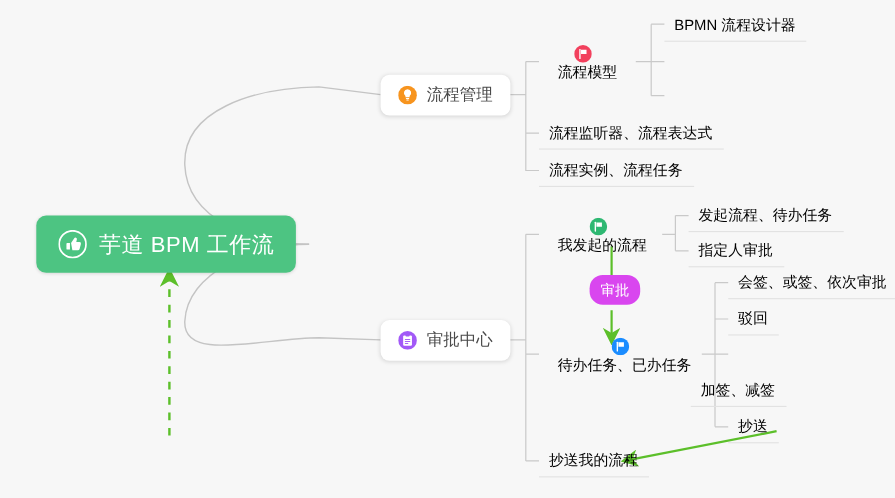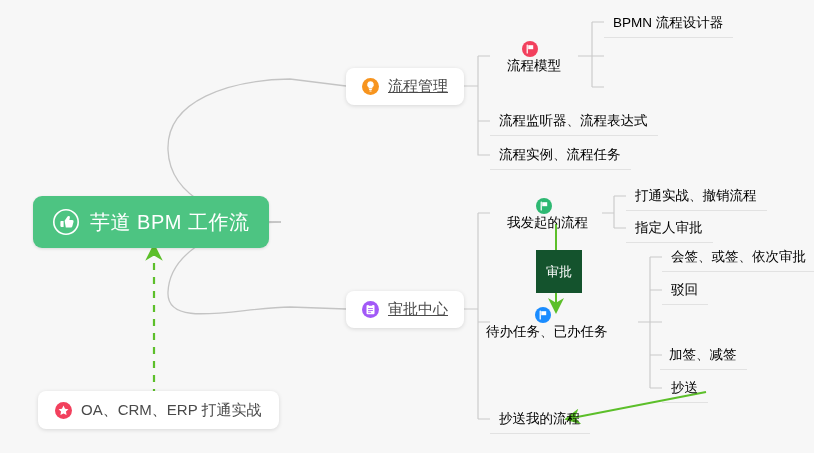--- a/index.html
+++ b/index.html
@@ -53,21 +53,20 @@
     background: #ffffff;
     border-radius: 8px;
     height: 37px;
     padding: 0 16px;
     box-shadow: 0 1px 4px rgba(0,0,0,0.13);
   }
   .card .label {
     color: #4a4a4a;
     font-size: 15px;
     margin-left: 9px;
-    text-decoration: underline;
   }
 
   
   .callout {
     background: #ffffff;
     border-radius: 8px;
     height: 38px;
     padding: 0 17px;
     box-shadow: 0 1px 4px rgba(0,0,0,0.13);
   }
@@ -91,23 +90,23 @@
   .leaf.with-icon .label {
     margin-left: 8px;
   }
   .leaf.noline {
     border-bottom: 1px solid transparent;
     flex-direction: column;
   }
 
   
   .pill {
-    background: #14532d;
-    border-radius: 0;
-    height: 43px;
+    background: #d946ef;
+    border-radius: 12px;
+    height: 27px;
     padding: 0 10px;
     justify-content: center;
   }
   .pill .label {
     color: #ffffff;
     font-size: 13px;
   }
 
   
   .icon {
@@ -227,62 +226,52 @@
       <svg width="16" height="16" viewBox="0 0 16 16">
         <circle cx="8" cy="8" r="8" fill="#2eb872"></circle>
         <rect x="4.6" y="3.6" width="1.25" height="9.0" rx="0.5" fill="#ffffff"></rect>
         <path d="M6.2 4.2 h5.0 v4.0 h-5.0 z" fill="#ffffff"></path>
       </svg>
     </span>
     <span class="label">我发起的流程</span>
   </div>
 
   <div class="node leaf" style="left:626px; top:181px;">
-    <span class="label">打通实战、撤销流程</span>
+    <span class="label">发起流程、待办任务</span>
   </div>
   <div class="node leaf" style="left:626px; top:213px;">
     <span class="label">指定人审批</span>
   </div>
 
   <div class="node pill" style="left:536px; top:250px;">
     <span class="label">审批</span>
   </div>
 
-  <div class="node leaf with-icon noline" style="left:469px; top:307px;">
+  <div class="node leaf with-icon noline" style="left:490px; top:307px;">
     <span class="icon">
       <svg width="16" height="16" viewBox="0 0 16 16">
         <circle cx="8" cy="8" r="8" fill="#1a8cff"></circle>
         <rect x="4.6" y="3.6" width="1.25" height="9.0" rx="0.5" fill="#ffffff"></rect>
         <path d="M6.2 4.2 h5.0 v4.0 h-5.0 z" fill="#ffffff"></path>
       </svg>
     </span>
     <span class="label">待办任务、已办任务</span>
   </div>
 
   <div class="node leaf" style="left:662px; top:242px;">
     <span class="label">会签、或签、依次审批</span>
   </div>
   <div class="node leaf" style="left:662px; top:275px;">
     <span class="label">驳回</span>
   </div>
-  <div class="node leaf" style="left:660px; top:340px;">
+  <div class="node leaf" style="left:628px; top:340px;">
     <span class="label">加签、减签</span>
   </div>
   <div class="node leaf" style="left:662px; top:373px;">
     <span class="label">抄送</span>
   </div>
 
   <div class="node leaf" style="left:490px; top:404px;">
     <span class="label">抄送我的流程</span>
   </div>
 
-  <div class="node callout" style="left:38px; top:391px;">
-    <span class="icon">
-      <svg width="17" height="17" viewBox="0 0 17 17">
-        <circle cx="8.5" cy="8.5" r="8.5" fill="#f2405d"></circle>
-        <path d="M8.5 3.6 l1.53 3.10 3.42 0.50 -2.475 2.41 0.585 3.41
-                 -3.06 -1.61 -3.06 1.61 0.585 -3.41 -2.475 -2.41 3.42 -0.50 z" fill="#ffffff"></path>
-      </svg>
-    </span>
-    <span class="label">OA、CRM、ERP 打通实战</span>
-  </div>
 
 </div>
 
 </body></html>

